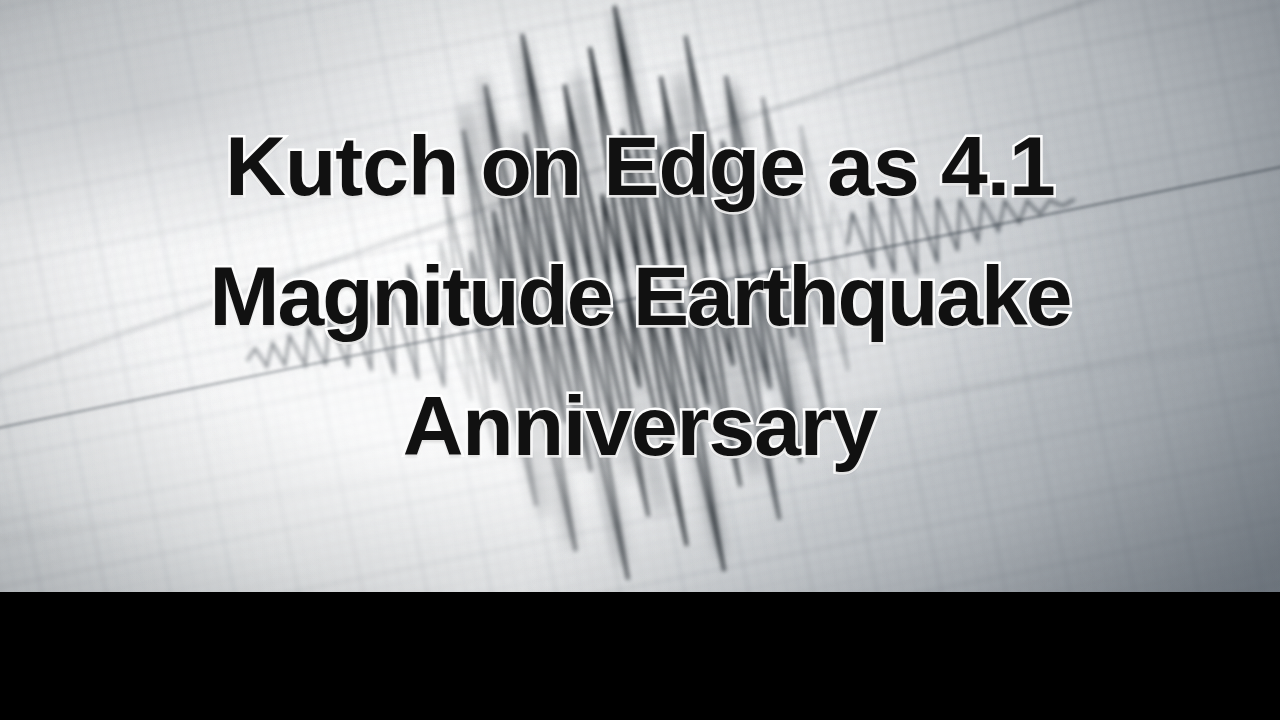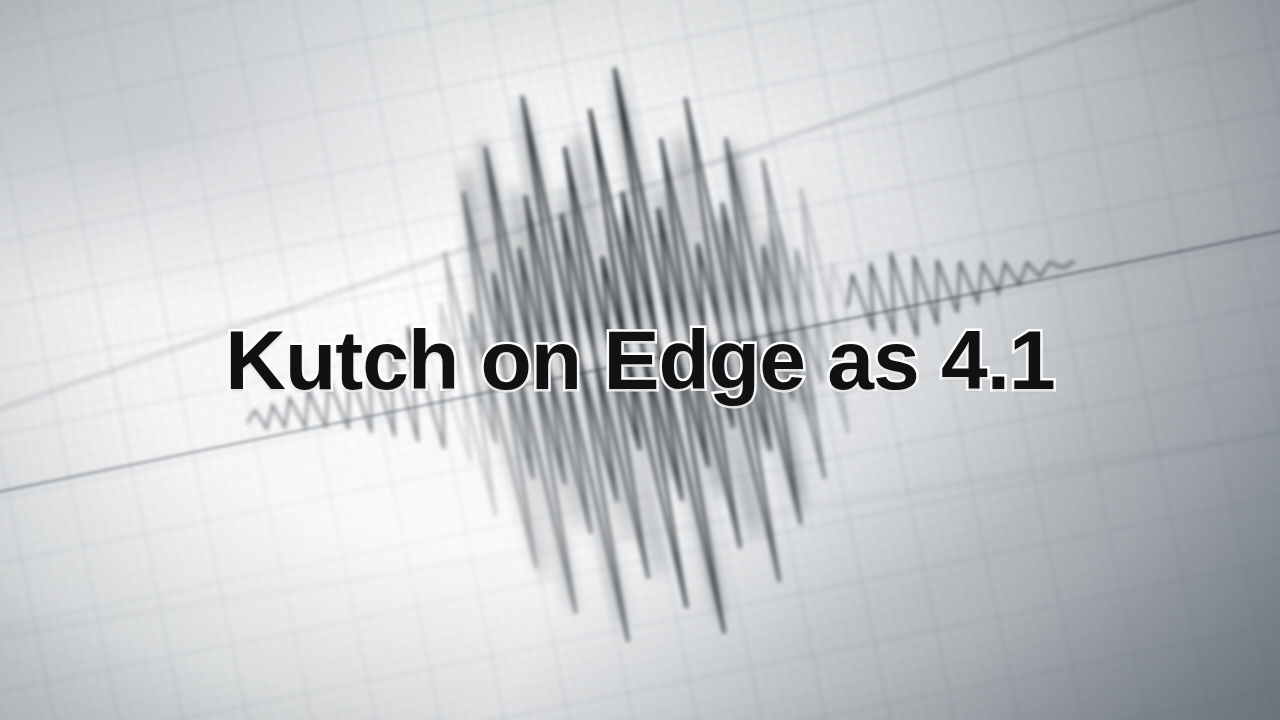--- a/index.html
+++ b/index.html
@@ -3,21 +3,21 @@
 <meta charset="utf-8">
 <style>
   html, body {
     margin: 0;
     padding: 0;
     background: #000;
   }
   #stage {
     position: relative;
     width: 1280px;
-    height: 720px;
+    height: 592px;
     overflow: hidden;
     font-family: "Liberation Sans", sans-serif;
     background: #c9ccce;
   }
 
   
   .bg-layer {
     position: absolute;
     inset: 0;
     overflow: hidden;
@@ -171,16 +171,18 @@
     <div class="trace-base"></div>
     <div class="trace-base low"></div>
 
     <div class="bg-haze"></div>
     <div class="paper-vignette"></div>
   </div>
 
   <div class="headline-wrap">
     <h1 class="headline">
       <span class="ln l1">Kutch on Edge as 4.1</span>
+      <span class="ln l2">Magnitude Earthquake</span>
+      <span class="ln l4">Anniversary</span>
     </h1>
   </div>
 
 </div>
 
 </body></html>

